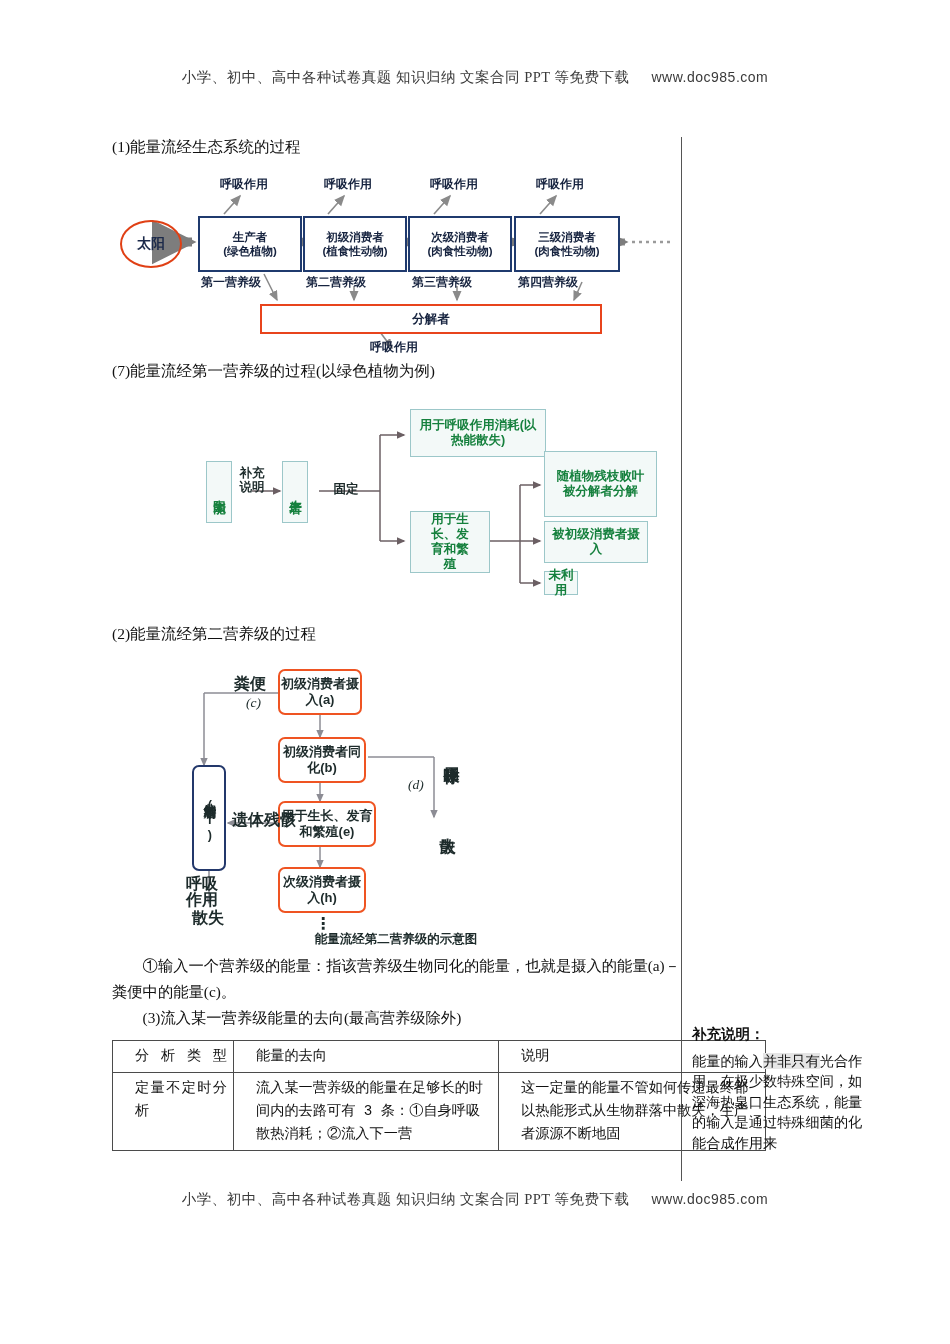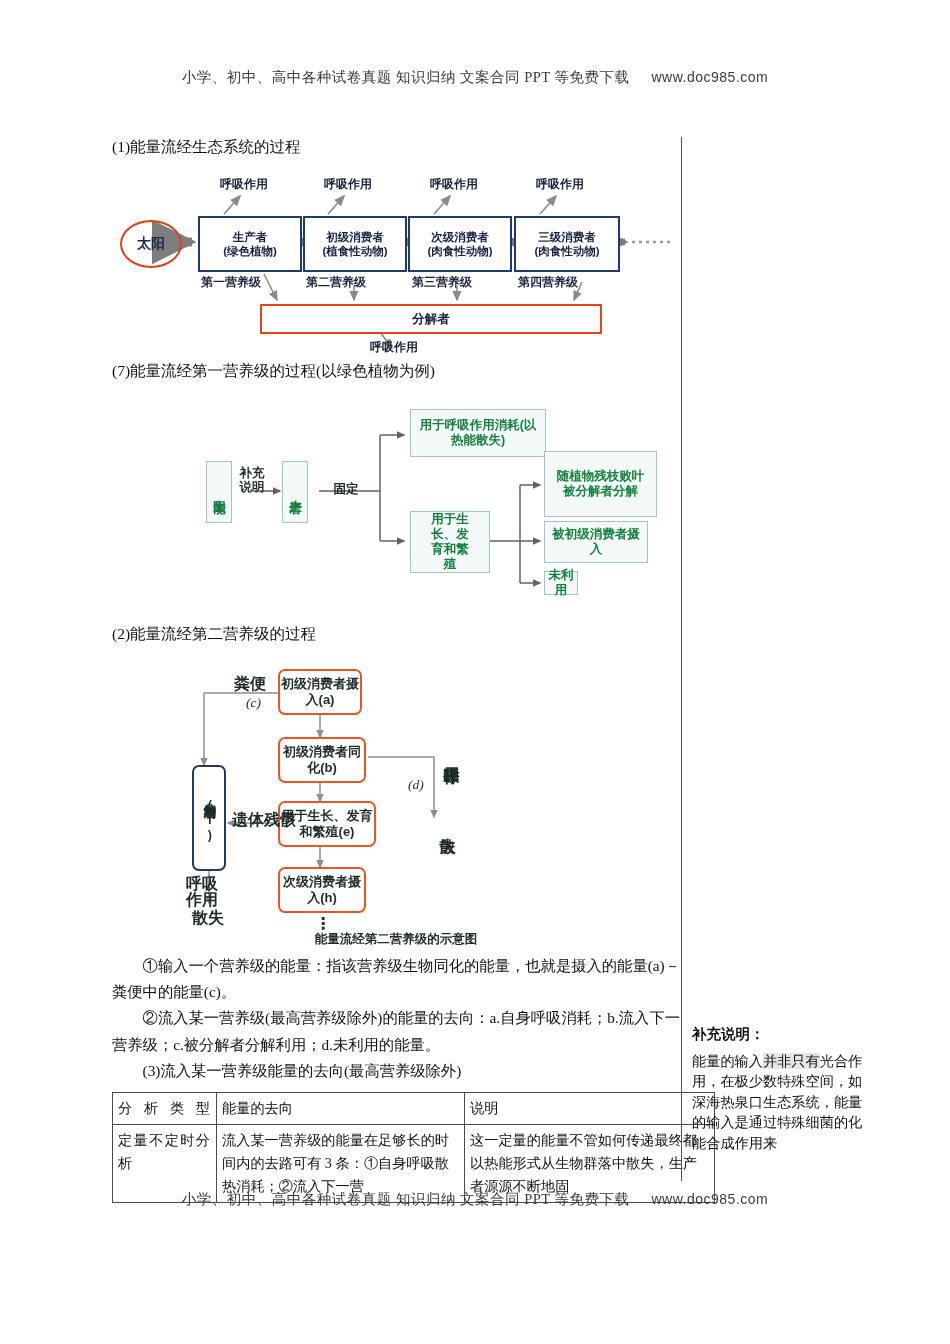--- a/index.html
+++ b/index.html
@@ -232,24 +232,25 @@
   
   table.analysis {
     border-collapse: collapse;
     width: 568px;
     margin-top: 8px;
     table-layout: fixed;
     font-size: 14.2px;
   }
   table.analysis td {
     border: 1px solid #4b4b4b;
-    padding: 4px 6px 4px 5px;
+    padding: 4px 6px 4px 22px;
     vertical-align: top;
     line-height: 1.62;
     color: #111;
+    font-family: Liberation Mono, monospace;
   }
   td.col-a { width: 92px; text-align: justify; text-align-last: justify; }
   td.col-b { width: 236px; }
   td.col-c { width: 238px; }
 
   
   .sidenote {
     position: absolute;
     left: 692px;
     top: 1025px;
@@ -439,21 +440,20 @@
     <div class="f3-ital" style="left:296px; top:124px;">(d)</div>
     <div class="f3-lbl" style="left:330px; top:102px; writing-mode:vertical-rl; text-orientation:upright;">呼吸作用</div>
     <div class="f3-lbl" style="left:326px; top:172px; writing-mode:vertical-rl; text-orientation:upright;">散失</div>
 
     <div class="f3-lbl" style="left:203px; top:262px; font-size:16px;">⋮</div>
 
     <div class="f3-caption">能量流经第二营养级的示意图</div>
   </div>
 
   <p class="para">①输入一个营养级的能量：指该营养级生物同化的能量，也就是摄入的能量(a)－粪便中的能量(c)。</p>
-  <p class="para">②流入某一营养级(最高营养级除外)的能量的去向：a.自身呼吸消耗；b.流入下一营养级；c.被分解者分解利用；d.未利用的能量。</p>
   <p class="para">(3)流入某一营养级能量的去向(最高营养级除外)</p>
 
   <table class="analysis">
     <tbody>
         <tr>
       <td class="col-a">分析类型</td>
       <td class="col-b">能量的去向</td>
       <td class="col-c">说明</td>
     </tr>
     <tr>

